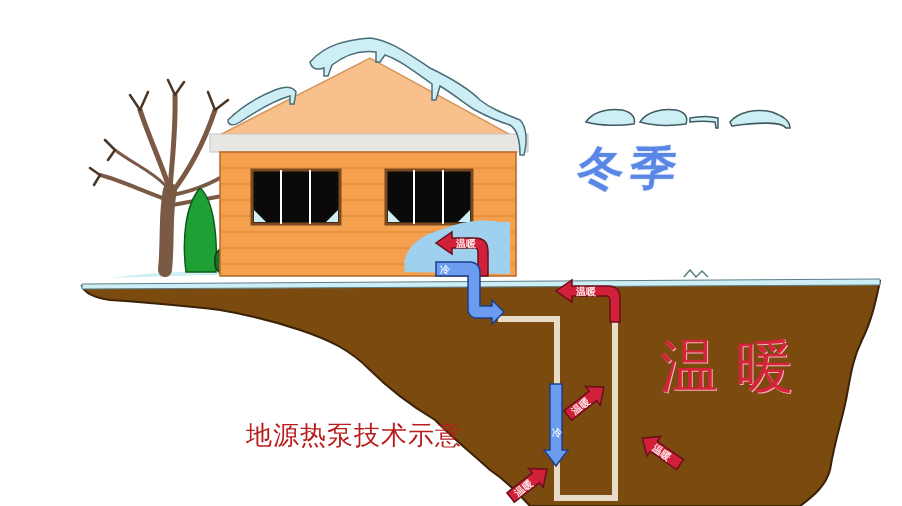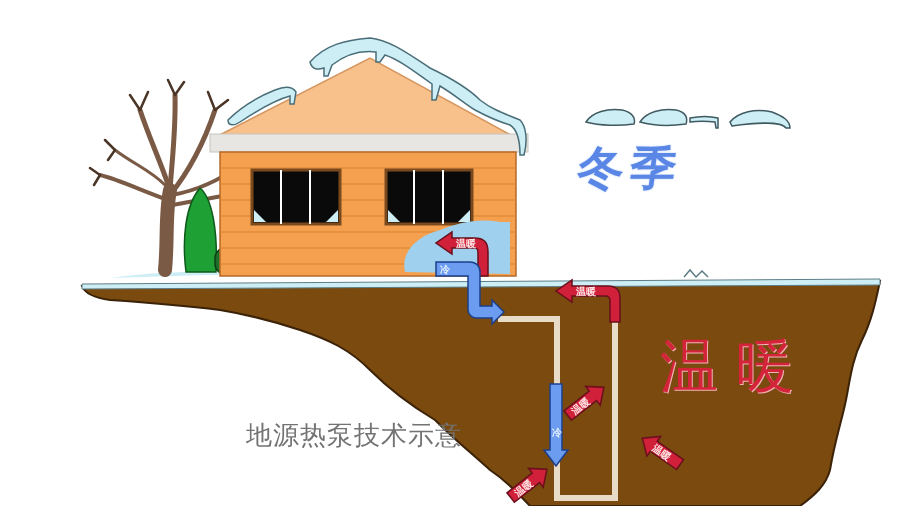--- a/index.html
+++ b/index.html
@@ -1,20 +1,20 @@
 <!DOCTYPE html>
 <html><head>
   <meta charset="utf-8">
   <style>
     html, body { margin: 0; padding: 0; background: #ffffff; }
     body { width: 902px; height: 506px; overflow: hidden; position: relative; font-family: "DejaVu Sans", sans-serif; }
     #scene { position: absolute; left: 0; top: 0; width: 902px; height: 506px; }
     .label-season { position: absolute; left: 578px; top: 138px; font-family: "DejaVu Serif", serif; font-size: 46px; font-weight: bold; color: #5a86e6; letter-spacing: 6px; transform: skewX(-8deg); text-shadow: 0 0 2px #a9c3f5; }
     .label-warm { position: absolute; left: 660px; top: 328px; font-family: "DejaVu Serif", serif; font-size: 58px; color: #d4243a; letter-spacing: 18px; text-shadow: 1px 1px 0 #f2b3b8; }
-    .label-caption { position: absolute; left: 246px; top: 418px; font-family: "DejaVu Serif", serif; font-size: 26px; color: #737373; letter-spacing: 1px; text-align: right; }
+    .label-caption { position: absolute; left: 246px; top: 418px; font-family: "DejaVu Serif", serif; font-size: 26px; color: #b91c1c; letter-spacing: 1px; text-align: right; }
     .arrow-text { font-family: "DejaVu Sans", sans-serif; font-size: 10px; fill: #ffe6e6; font-weight: bold; }
     .arrow-text-cold { font-family: "DejaVu Sans", sans-serif; font-size: 10px; fill: #e6f0ff; font-weight: bold; }
   </style>
 </head>
 <body>
 
 <svg id="scene" viewBox="0 0 902 506" xmlns="http://www.w3.org/2000/svg">
 
   <g>
     <path d="M82,286 L880,281 C876,300 872,320 862,340 C852,360 850,380 846,400 C842,420 835,440 830,470 C826,485 815,495 800,506 L530,506 C520,495 505,480 490,470 C470,452 455,440 435,420 C410,405 390,390 370,370 C350,350 330,340 300,330 C270,320 250,315 220,310 C180,305 140,302 110,300 C95,298 85,294 82,286 Z" fill="#7a4a0e" stroke="#3b2208" stroke-width="2"></path>

